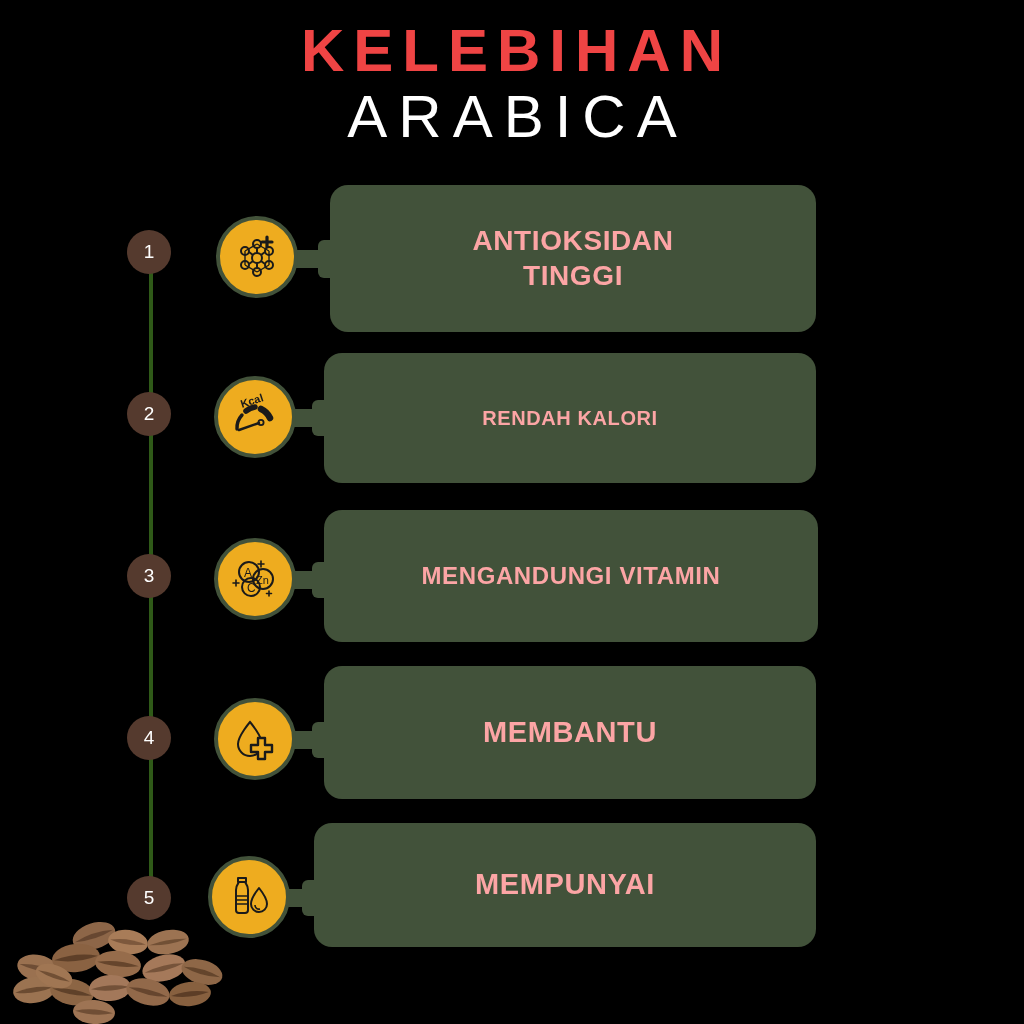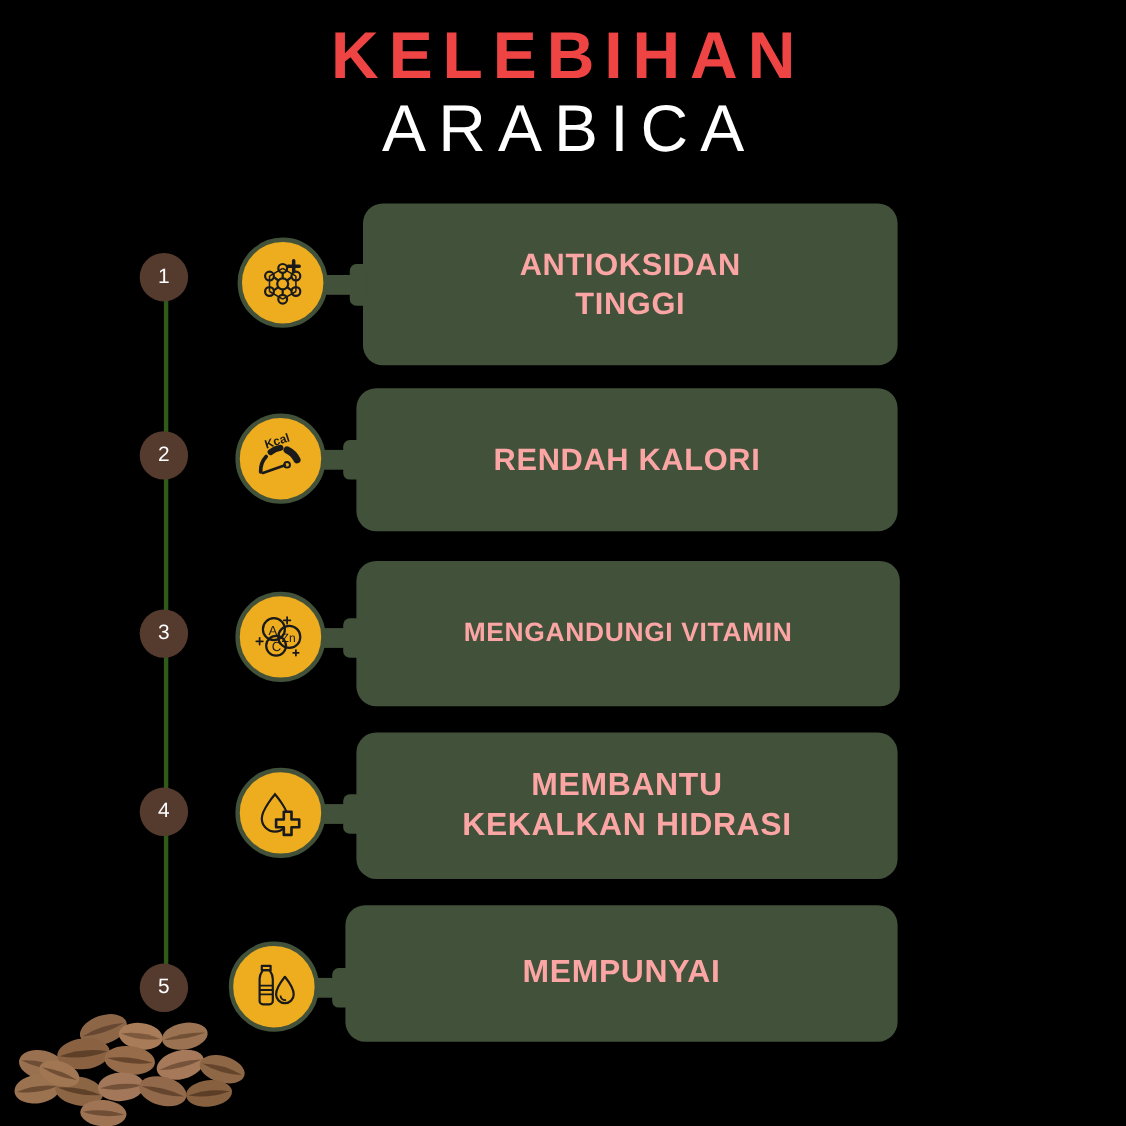--- a/index.html
+++ b/index.html
@@ -193,21 +193,21 @@
           </g>
           <path d="M36 6 L36 16 M31 11 L41 11" stroke="#1a1a1a" stroke-width="3.2" stroke-linecap="round"></path>
         </svg>
       </div>
     </div>
   </div>
 
   <div class="row">
     <div class="step-number" style="left:127px; top:392px;">2</div>
 
-    <div class="card" style="left:324px; top:353px; width:492px; height:130px; font-size:28px;">
+    <div class="card" style="left:324px; top:353px; width:492px; height:130px; font-size:20px;">
       <div class="card-text">
         <span class="line">RENDAH KALORI</span>
       </div>
     </div>
     <div class="card-notch" style="left:312px; top:400px; width:16px; height:36px;"></div>
     <div class="stem" style="left:282px; top:409px; width:44px;"></div>
 
     <div class="badge-wrap" style="left:214px; top:376px;">
       <div class="badge-tail"></div>
       <div class="badge-circle">
@@ -257,21 +257,20 @@
       </div>
     </div>
   </div>
 
   <div class="row">
     <div class="step-number" style="left:127px; top:716px;">4</div>
 
     <div class="card" style="left:324px; top:666px; width:492px; height:133px; font-size:29px;">
       <div class="card-text">
         <span class="line">MEMBANTU</span>
-        <span class="line">KEKALKAN HIDRASI</span>
       </div>
     </div>
     <div class="card-notch" style="left:312px; top:722px; width:16px; height:36px;"></div>
     <div class="stem" style="left:282px; top:731px; width:44px;"></div>
 
     <div class="badge-wrap" style="left:214px; top:698px;">
       <div class="badge-tail"></div>
       <div class="badge-circle">
         <svg width="50" height="50" viewBox="0 0 50 50">
           <path d="M20 8 C20 8 8 22 8 30 A12 12 0 0 0 32 30 C32 22 20 8 20 8 Z" fill="none" stroke="#1a1a1a" stroke-width="2"></path>

